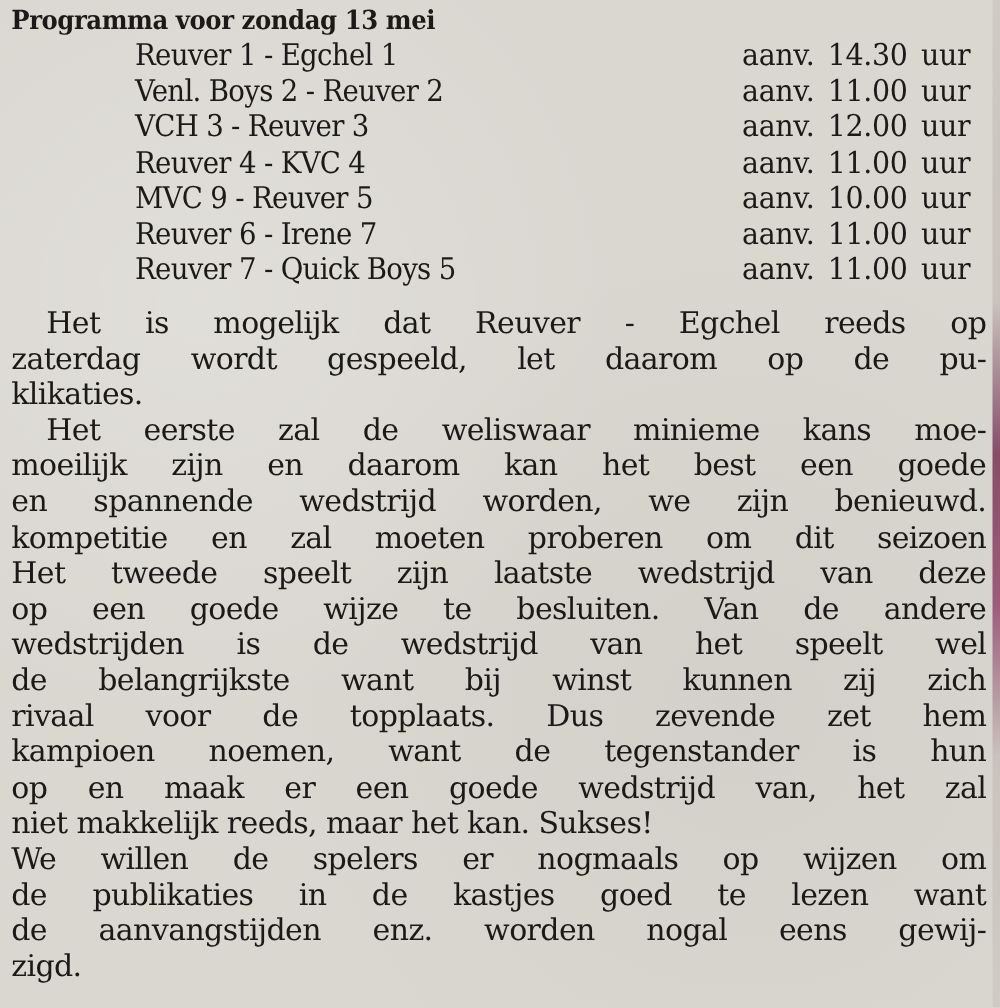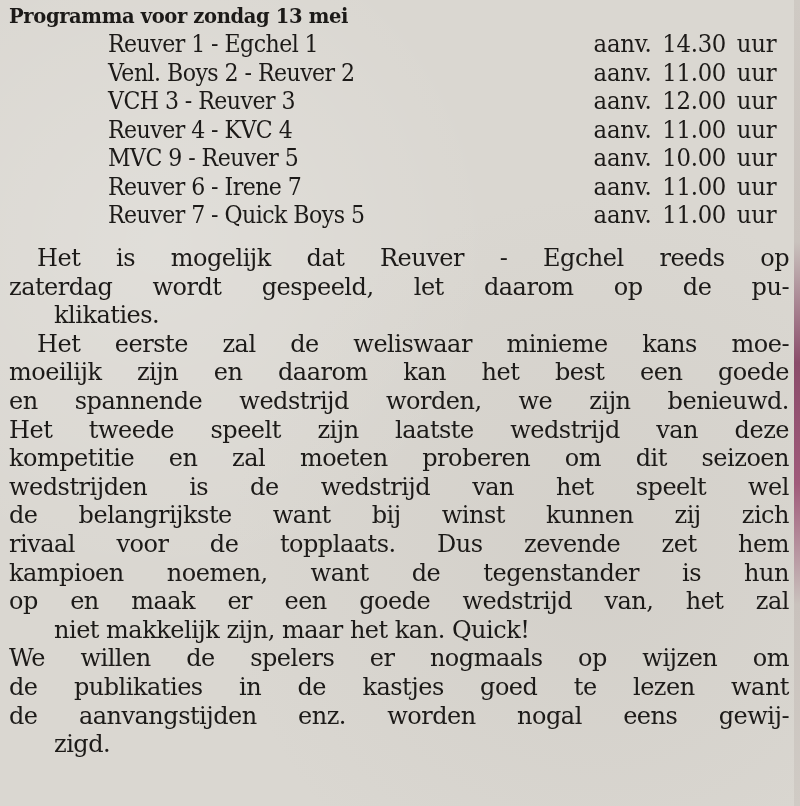--- a/index.html
+++ b/index.html
@@ -90,21 +90,20 @@
       text-align: justify;
       text-align-last: justify;
       letter-spacing: -0.5px;
       height: 28.6px;
     }
     .line.indent {
       padding-left: 28px;
     }
     .line.last {
       text-align-last: left;
-      margin-left: 45px;
     }
     .line b {
       font-weight: normal;
     }
   </style>
 </head>
 <body>
 
 <div class="clipping">
 
@@ -143,28 +142,29 @@
 
   <div class="body-text">
 
     <span class="line indent">Het is mogelijk dat Reuver - Egchel reeds op</span>
     <span class="line"><b>zaterdag</b><span> wordt gespeeld, let daarom op de pu-</span></span>
     <span class="line last">klikaties.</span>
 
     <span class="line indent">Het eerste zal de weliswaar minieme kans moe-</span>
     <span class="line">moeilijk zijn en daarom kan het best een goede</span>
     <span class="line">en spannende wedstrijd worden, we zijn benieuwd.</span>
+    <span class="line">kompetitie en zal moeten proberen om dit seizoen</span>
     <span class="line">Het tweede speelt zijn laatste wedstrijd van deze</span>
-    <span class="line">kompetitie en zal moeten proberen om dit seizoen</span>
+    <span class="line">op een goede wijze te besluiten. Van de andere</span>
     <span class="line">wedstrijden is de wedstrijd van het speelt wel</span>
     <span class="line">de belangrijkste want bij winst kunnen zij zich</span>
     <span class="line">rivaal voor de topplaats. Dus zevende zet hem</span>
     <span class="line">kampioen noemen, want de tegenstander is hun</span>
     <span class="line">op en maak er een goede wedstrijd van, het zal</span>
-    <span class="line last">niet makkelijk zijn, maar het kan. Quick!</span>
+    <span class="line last">niet makkelijk reeds, maar het kan. Sukses!</span>
 
     <span class="line">We willen de spelers er nogmaals op wijzen om</span>
     <span class="line">de publikaties in de kastjes goed te lezen want</span>
     <span class="line">de aanvangstijden enz. worden nogal eens gewij-</span>
     <span class="line last">zigd.</span>
   </div>
 </div>
 
 <div class="edge"></div>
 

